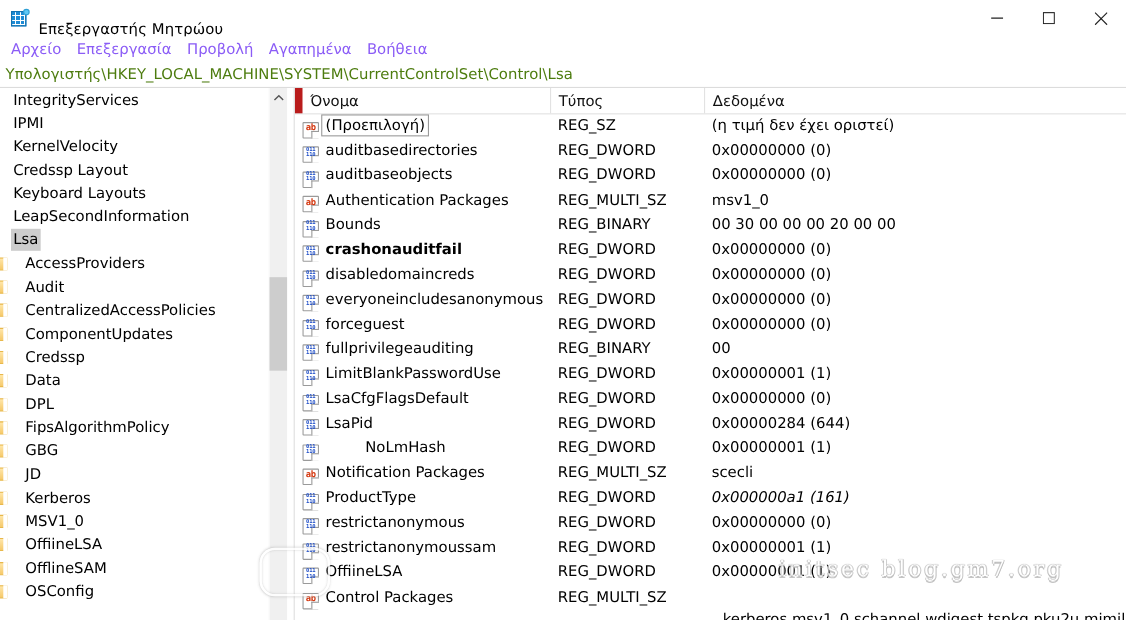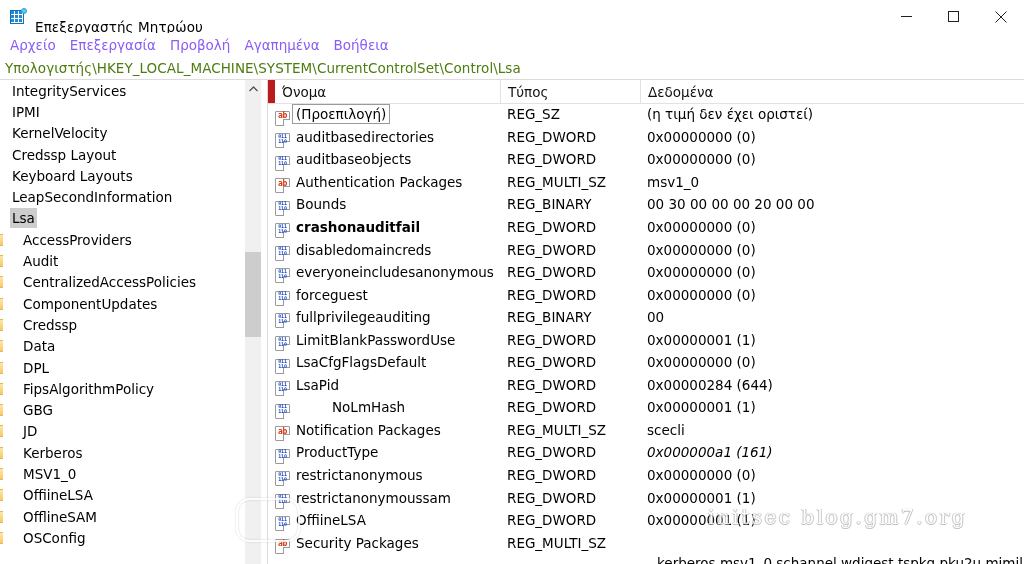--- a/index.html
+++ b/index.html
@@ -603,21 +603,21 @@
               <span class="ctype" style="left: 211px;">REG_DWORD</span>
               <span class="cdata" style="left: 351px;">0x00000001 (1)</span>
             </div>
           </div>
           <div class="row">
             <span class="vicon str">
               <span class="page"></span>
               <span class="lbl">ab</span>
             </span>
             <div class="cellwrap">
-              <span class="cname" style="left: 0px;">Security Packages</span>
+              <span class="cname" style="left: 0px;">Control Packages</span>
               <span class="ctype" style="left: 211px;">REG_MULTI_SZ</span>
               <span class="cdata" style="left: 361px; margin-top: 20px;">kerberos msv1_0 schannel wdigest tspkg pku2u mimilib</span>
             </div>
           </div>
         </div>
     </div>
 
   </div>
 
   <div class="wm2"></div>

